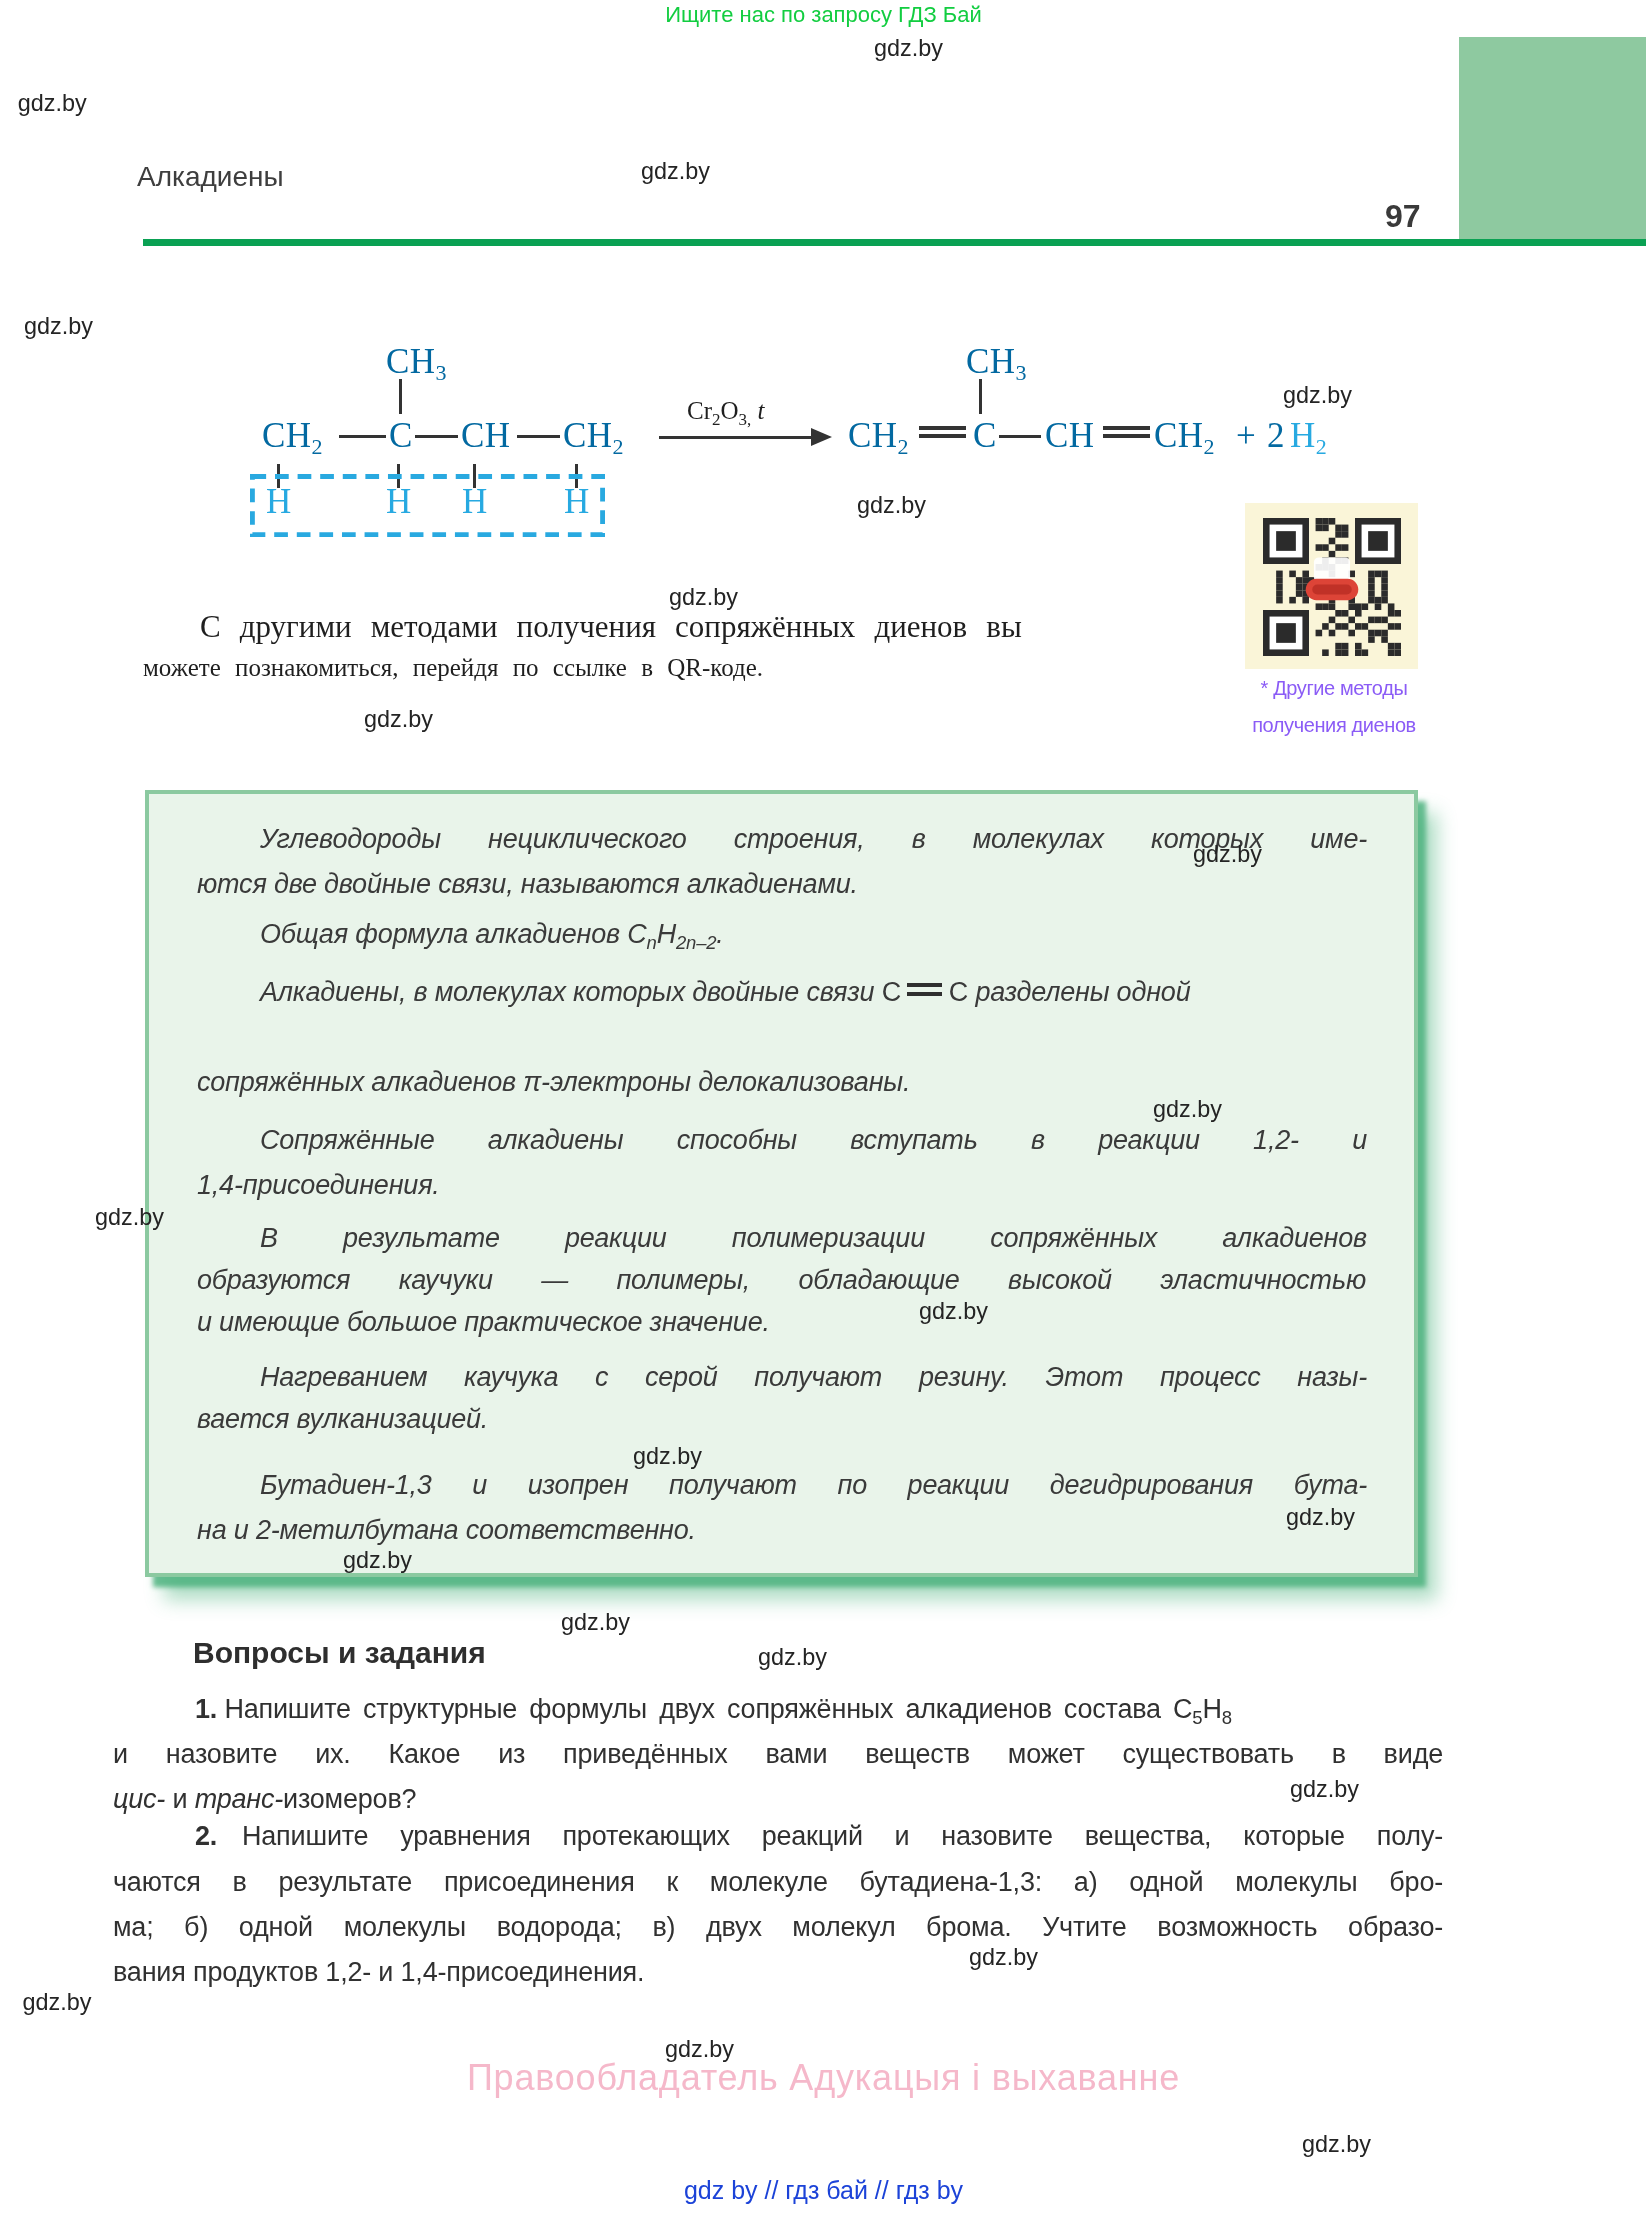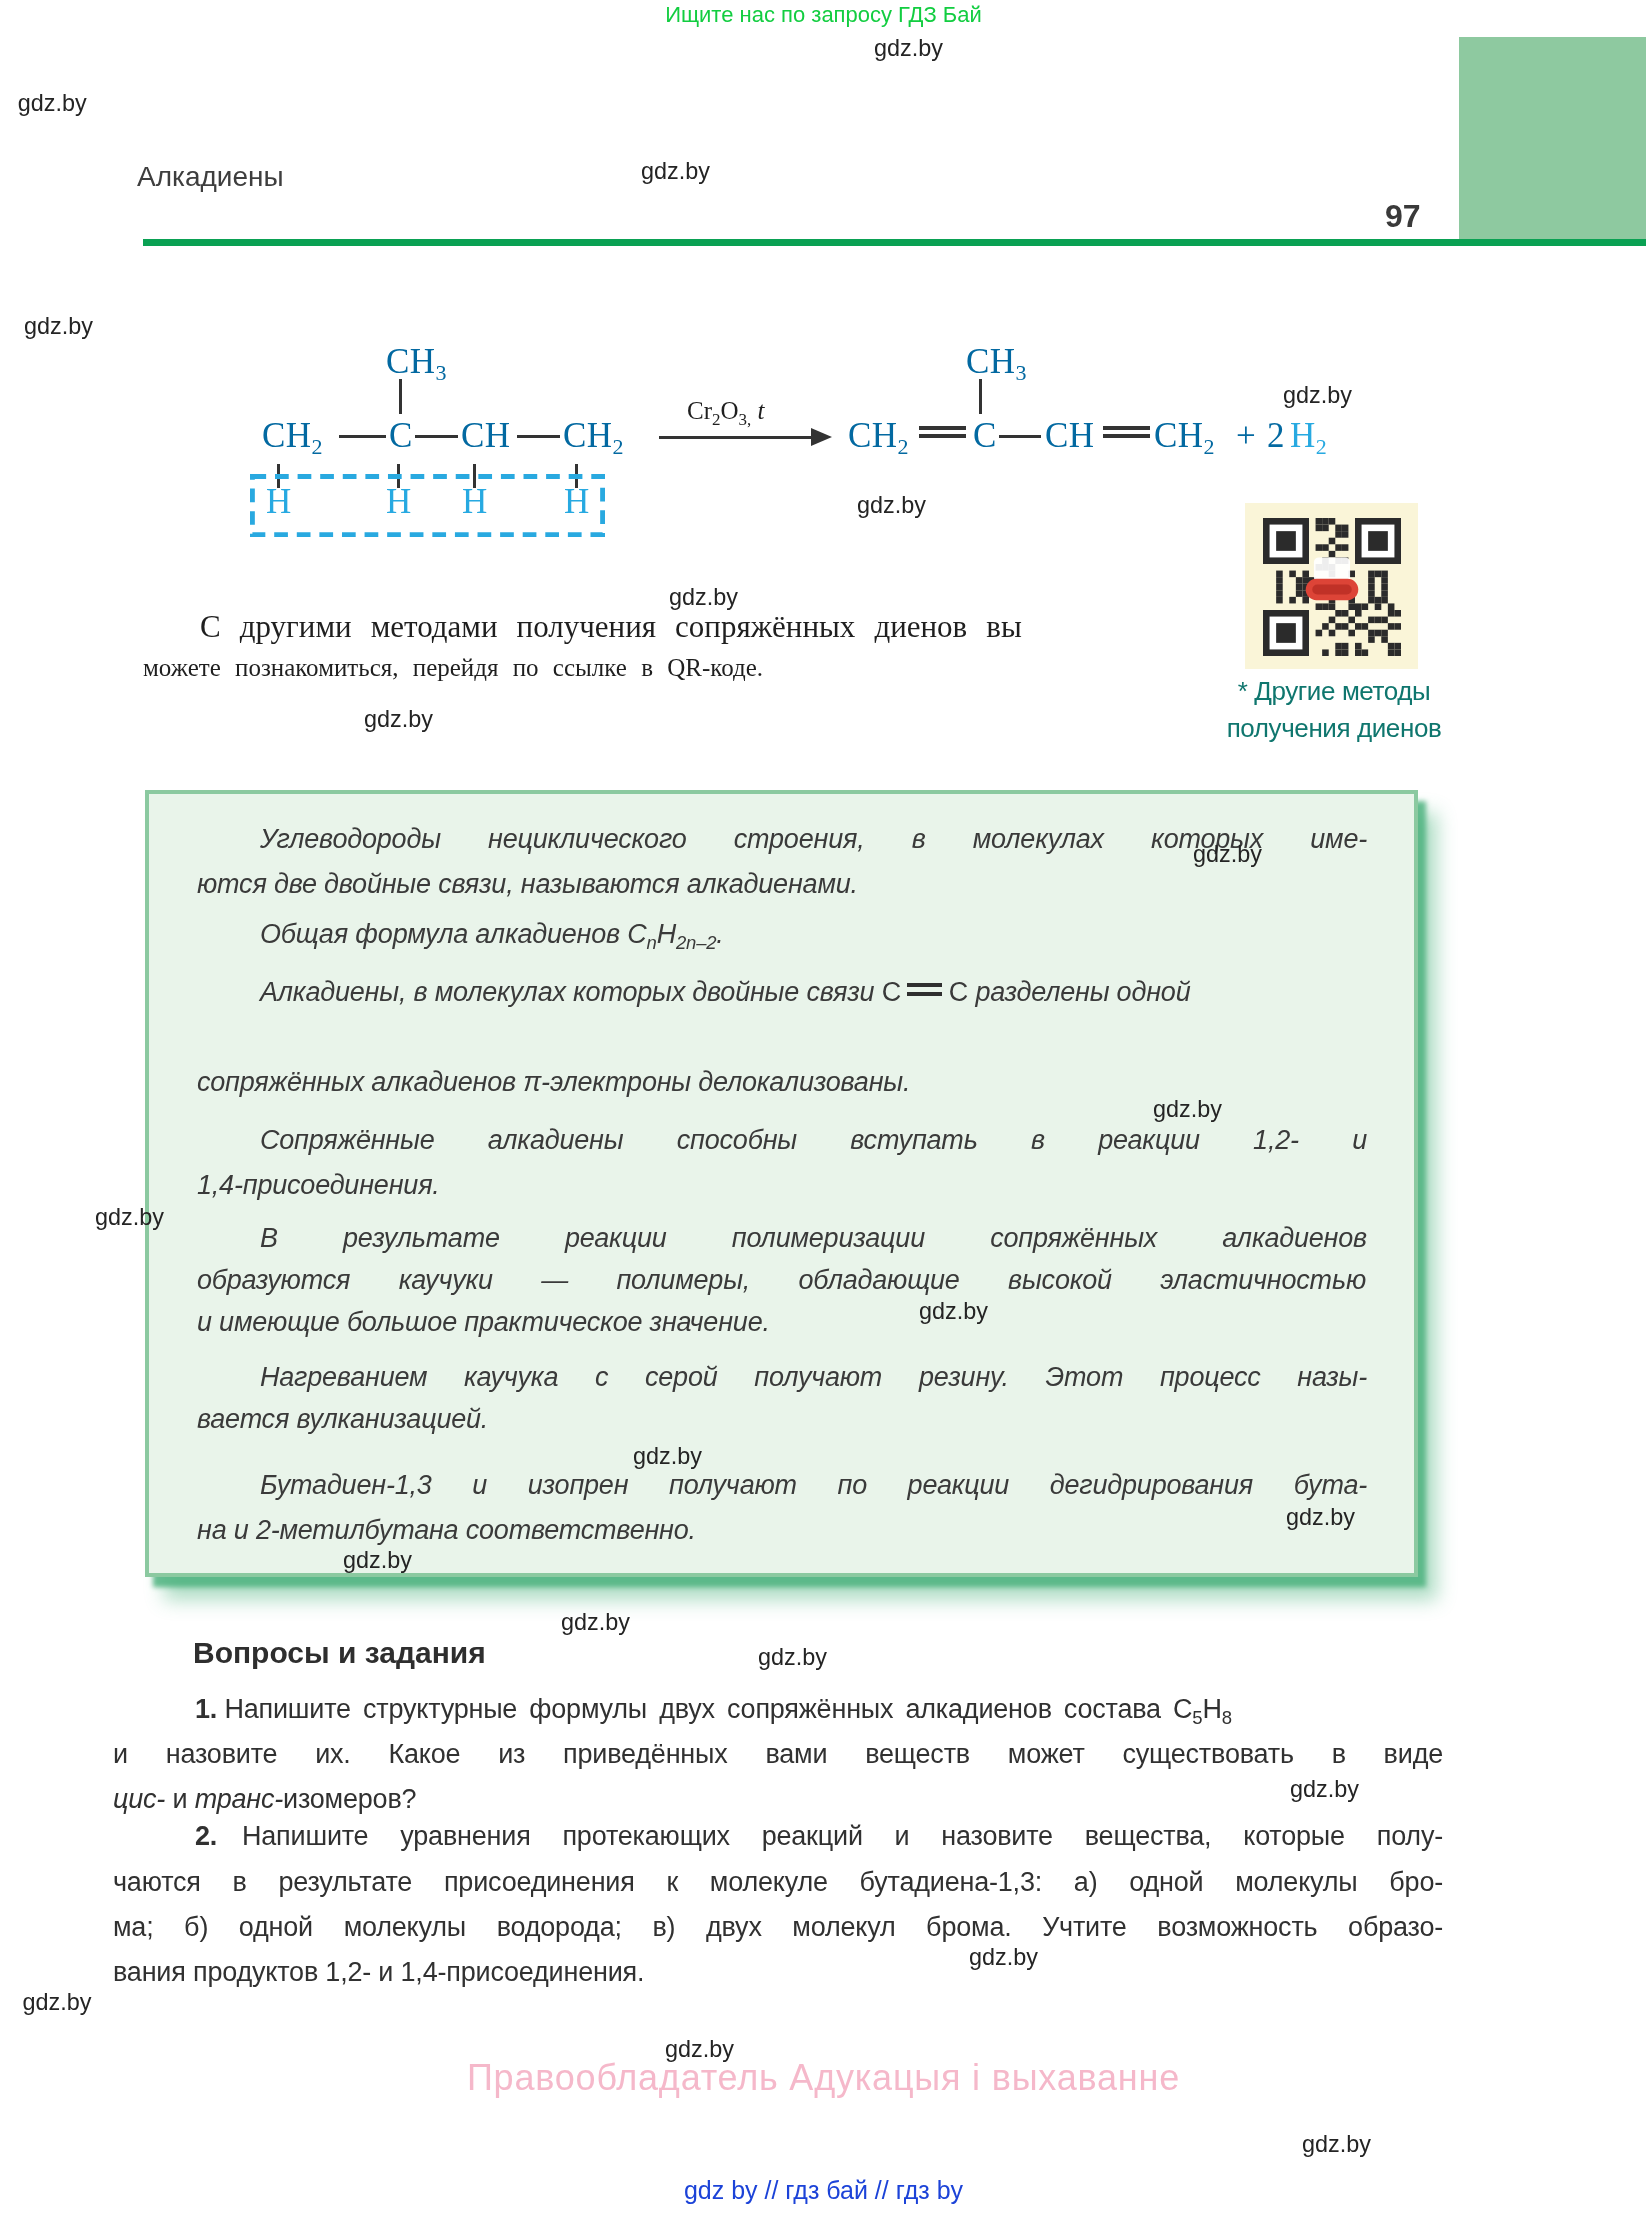--- a/index.html
+++ b/index.html
@@ -22,21 +22,21 @@
   #defbox{position:absolute;left:145px;top:790px;width:1273px;height:787px;box-sizing:border-box;
           background:#e9f4ea;border:4.8px solid #8bc9a0;
           box-shadow:8px 11.3px 4.8px rgba(77,179,127,.85), 19.3px 22.6px 17.7px rgba(77,179,127,.45);}
   #qrbox{position:absolute;left:1245px;top:503px;width:173px;height:166px;}
   .arrowhead{position:absolute;width:0;height:0;border-left:21px solid #333;border-top:9.7px solid transparent;border-bottom:9.7px solid transparent;}
   .green-rule{position:absolute;background:#0aa153;}
   .corner-rect{position:absolute;background:#8ec9a0;}
   .promo{font-size:22px;color:#12cd40;}
   .pink{font-size:36px;color:#f5b8ca;letter-spacing:0.8px;}
   .bluelinks{font-size:25px;color:#1c43d8;}
-  .cap{font-size:26px;color:#0f766e;letter-spacing:-0.4px;}
+  .cap{font-size:20px;color:#8b5cf6;letter-spacing:-0.4px;}
 </style>
 </head>
 <body>
 
 <div id="page">
 
   <div class="s promo" style="left:0;right:0;top:2.4px;text-align:center;">Ищите нас по запросу ГДЗ Бай</div>
   <span class="s wm" style="left:874px;top:35px;">gdz.by</span>
   <span class="s wm" style="left:17.7px;top:90px;">gdz.by</span>
 

